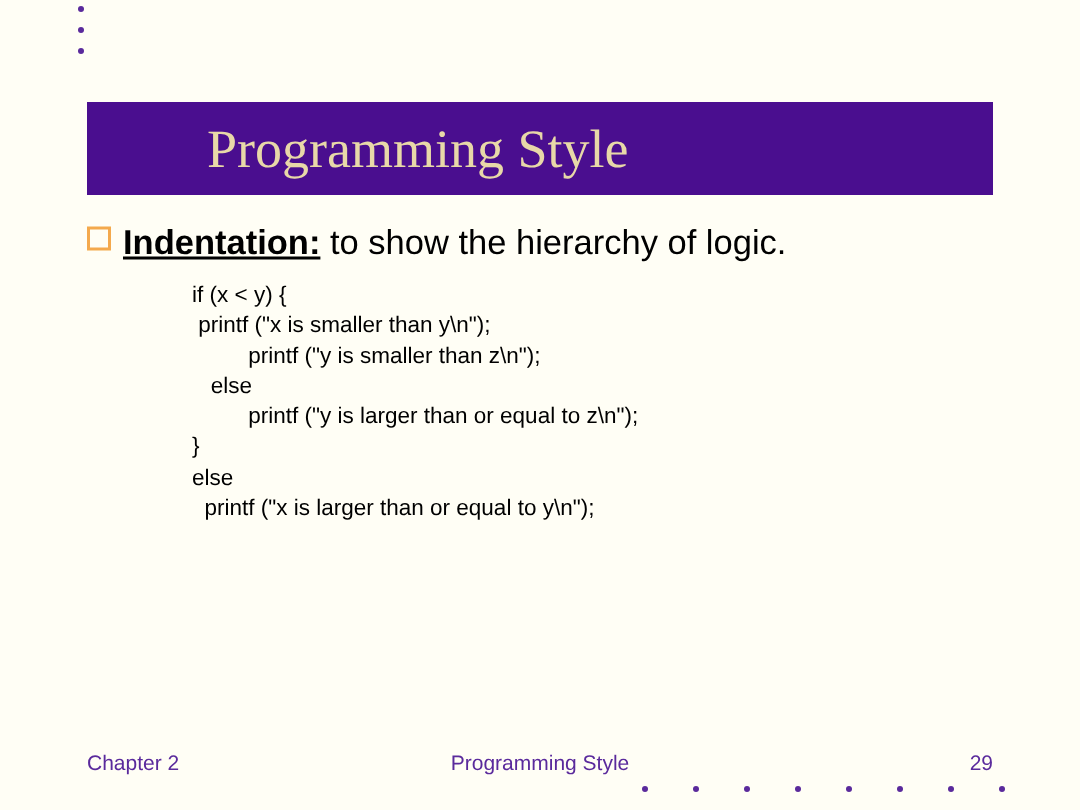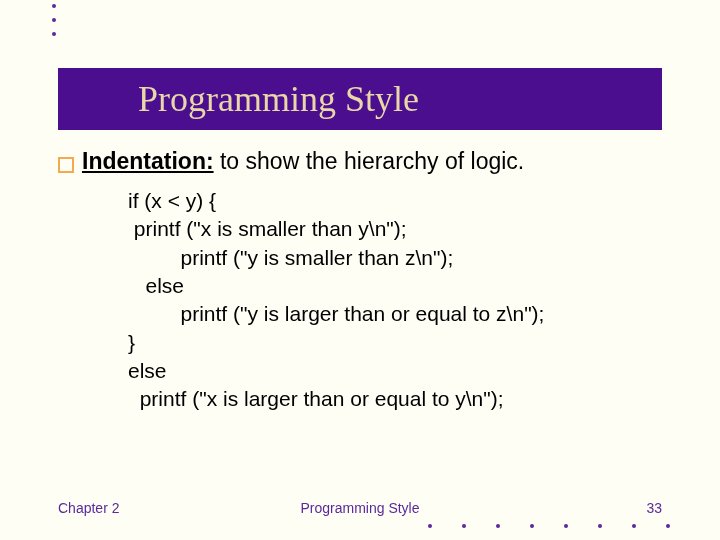--- a/index.html
+++ b/index.html
@@ -58,21 +58,21 @@
     font-weight: normal;
   }
   .body-area {
     position: absolute;
     top: 148px;
     left: 58px;
     right: 58px;
   }
   .bullet-line {
     display: flex;
-    align-items: center;
+    align-items: flex-start;
     gap: 6px;
     font-size: 23px;
     color: #000;
     margin-bottom: 12px;
   }
   .bullet-square {
     width: 16px;
     height: 16px;
     border: 2.5px solid #f4a94d;
     display: inline-block;
@@ -85,21 +85,21 @@
     font-weight: bold;
     color: #000;
     text-decoration: underline;
     margin-left: 2px;
   }
   .bullet-rest {
     color: #000;
   }
   .code-block {
     margin-left: 70px;
-    font-size: 21px;
+    font-size: 15px;
     color: #000;
     line-height: 1.35;
     font-family: Arial, Helvetica, sans-serif;
   }
   .code-block div {
     white-space: pre;
   }
   .footer {
     position: absolute;
     bottom: 24px;
@@ -149,21 +149,21 @@
     <div>         printf ("y is larger than or equal to z\n");</div>
     <div>}</div>
     <div>else</div>
     <div>  printf ("x is larger than or equal to y\n");</div>
   </div>
 </div>
 
 <div class="footer">
   <span class="center">Programming Style</span>
   <span class="left">Chapter 2</span>
-  <span class="right">33</span>
+  <span class="right">29</span>
 </div>
 
 <div class="dots-bottom">
   <span></span>
     <span></span>
     <span></span>
     <span></span>
     <span></span>
     <span></span>
     <span></span>

